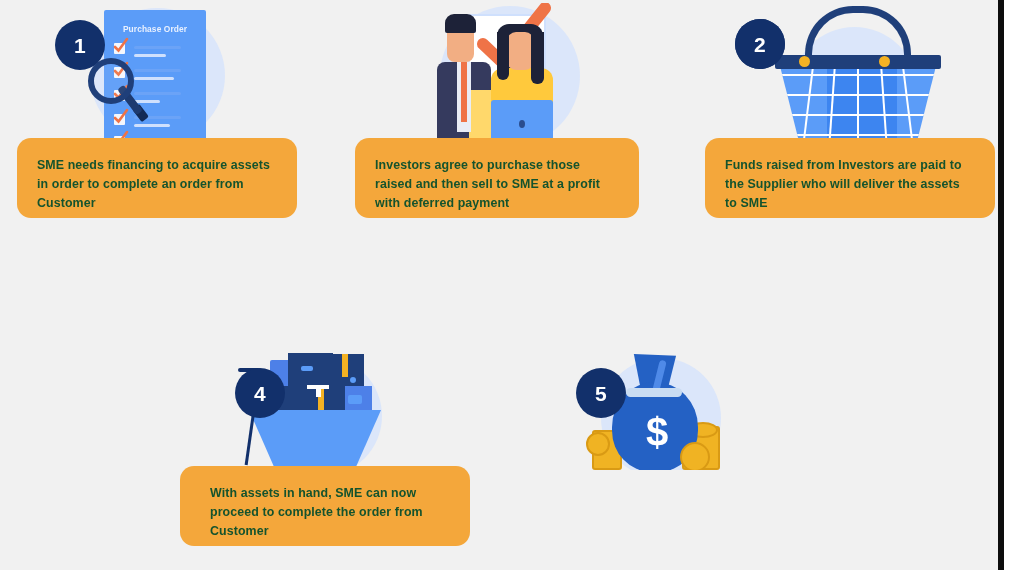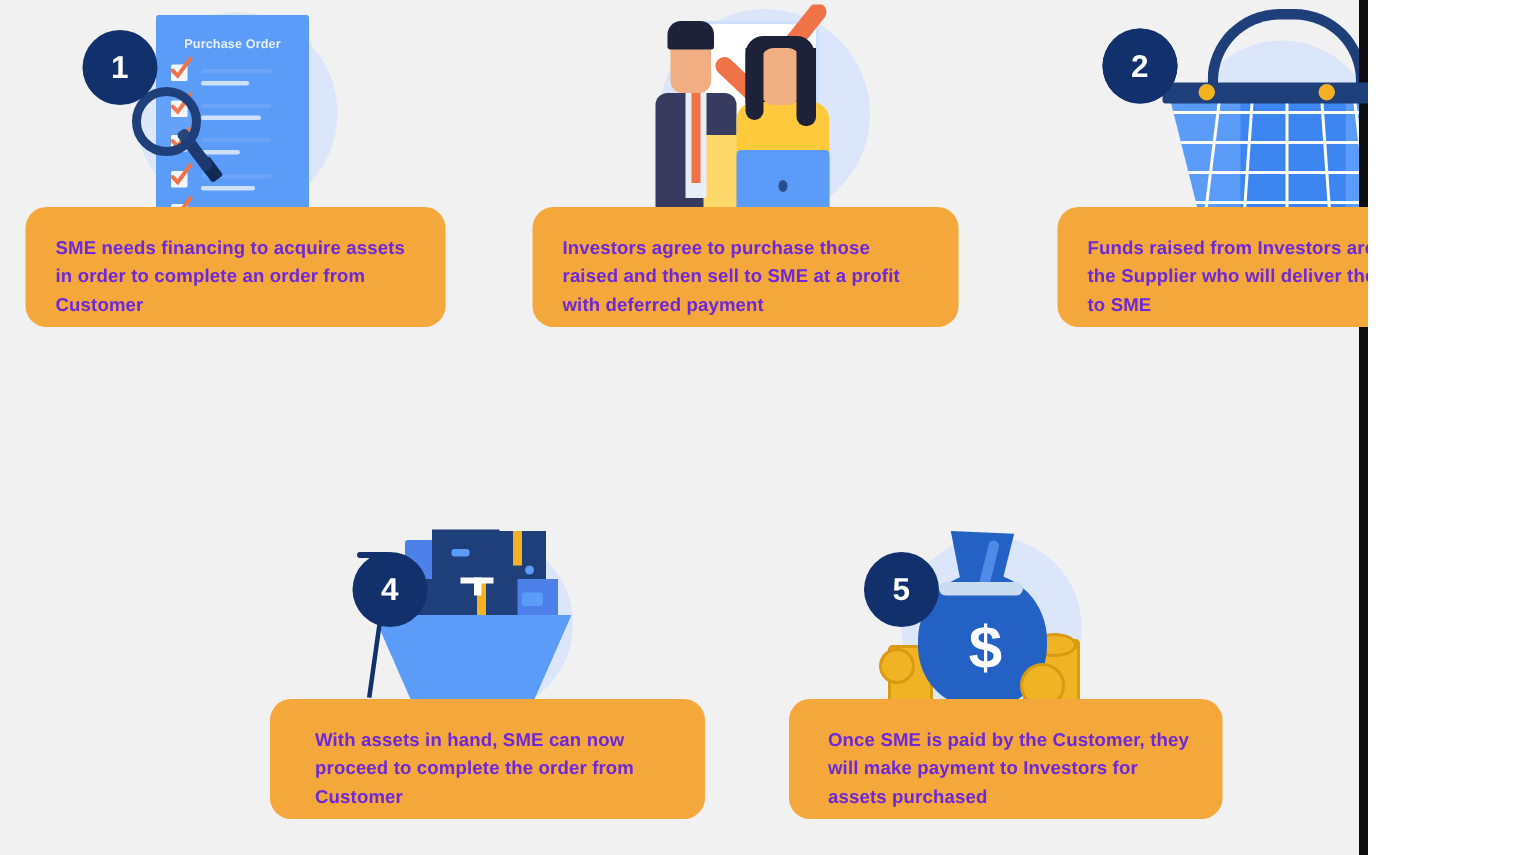--- a/index.html
+++ b/index.html
@@ -6,21 +6,21 @@
   html, body {
     margin: 0;
     padding: 0;
     background: #ffffff;
   }
   body {
     font-family: "Liberation Sans", sans-serif;
   }
   #canvas {
     position: relative;
-    width: 912px;
+    width: 1004px;
     height: 570px;
     background: #f1f1f1;
     overflow: hidden;
   }
   #right-border {
     position: absolute;
     top: 0;
     right: 0;
     width: 6px;
     height: 570px;
@@ -63,21 +63,21 @@
     letter-spacing: 0.3px;
   }
   .card {
     position: absolute;
     background: #f4a73b;
     border-radius: 14px;
     z-index: 30;
     box-sizing: border-box;
   }
   .card-text {
-    color: #6d28d9;
+    color: #14532d;
     font-size: 12.4px;
     font-weight: bold;
     line-height: 1.52;
     letter-spacing: 0.1px;
     white-space: pre-line;
   }
 
   
   .po-sheet {
     position: absolute;
@@ -498,22 +498,17 @@
       <div class="bag-shine" style="left:100px;top:20px;width:7px;height:32px;transform:rotate(14deg);z-index:11;"></div>
       <div class="bag-body" style="left:56px;top:42px;width:86px;height:90px;z-index:10;"></div>
       <div class="bag-tie" style="left:70px;top:48px;width:56px;height:9px;z-index:13;"></div>
       <div class="bag-dollar" style="left:86px;top:72px;width:30px;text-align:center;z-index:14;">$</div>
     </div>
 
     <div class="badge" style="left:50px;top:28px;width:50px;height:50px;">
       <span>5</span>
     </div>
 
-    <div class="card" style="left:0;top:126px;width:289px;height:80px;padding:18px 20px 0 26px;">
-      <div class="card-text">Once SME is paid by the Customer, they
-will make payment to Investors for
-assets purchased</div>
-    </div>
   </div>
 
   <div id="bottom-strip"></div>
   <div id="right-border"></div>
 </div>
 
 </body></html>

